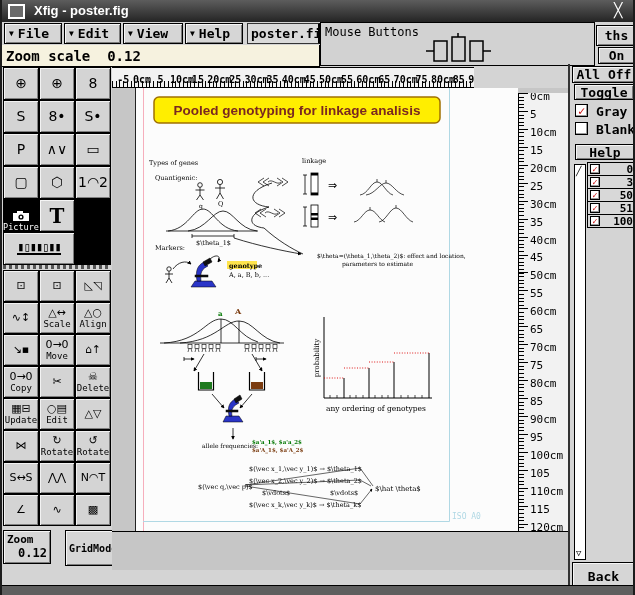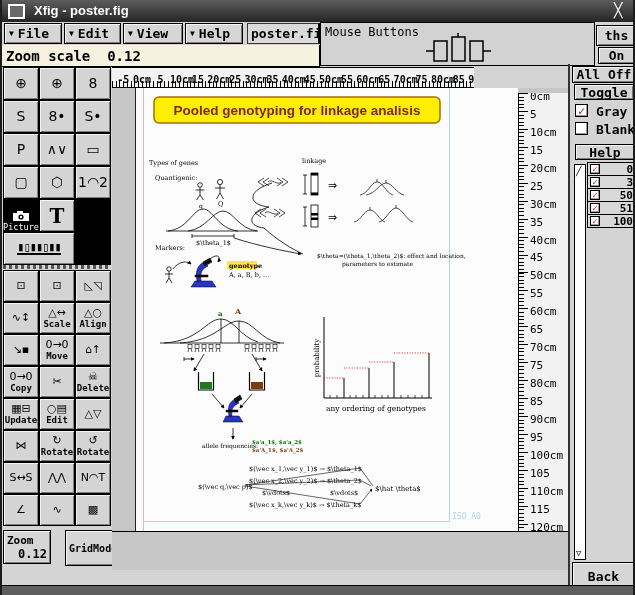--- a/index.html
+++ b/index.html
@@ -46,37 +46,37 @@
        background:repeating-linear-gradient(180deg,#000 0 1px,transparent 1px 3.59px);}
   .v-ticks-big{position:absolute;left:0;top:0;width:9px;height:100%;
        background:repeating-linear-gradient(180deg,#000 0 1px,transparent 1px 17.95px);}
   .v-labels{position:absolute;left:11px;top:-5px;}
   .v-labels span{display:block;height:17.95px;line-height:17.95px;font-size:11px;}
   
   .tool{width:36px;height:33px;background:#d4d4d4;border:1px solid #000;
        box-shadow:inset 1px 1px 0 #f2f2f2, inset -1px -1px 0 #808080;box-sizing:border-box;
        display:flex;flex-direction:column;align-items:center;justify-content:center;}
   .tool .glyph{font-family:"DejaVu Sans",sans-serif;font-size:14px;line-height:15px;}
-  .tool .lbl{font-size:9px;line-height:10px;font-weight:bold;}
+  .tool .lbl{font-size:9px;line-height:10px;font-weight:normal;}
   .tool .lbl:empty{display:none;}
   #draw-grid{left:1px;top:67px;display:grid;grid-template-columns:repeat(3,36px);}
   #edit-grid{left:1px;top:270px;display:grid;grid-template-columns:repeat(3,36px);}
   #edit-grid .tool{height:32px;}
   #edit-grid .glyph{font-size:11px;line-height:12px;}
   .black-cell{width:36px;height:33px;background:#000;border:1px solid #000;box-sizing:border-box;}
   .picture-btn{left:1px;top:199px;width:36px;height:43px;background:#000;color:#fff;
        display:flex;flex-direction:column;align-items:center;justify-content:center;border:1px solid #000;box-sizing:border-box;}
   .picture-btn .lbl{font-size:8.5px;color:#fff;}
   .text-btn{left:37px;top:199px;width:36px;height:33px;font-family:"DejaVu Serif",serif;font-size:20px;}
   .library-btn{left:1px;top:232px;width:72px;height:33px;flex-direction:column;}
   .library-btn .glyph{font-size:12px;line-height:10px;letter-spacing:-1px;}
   .shelf{width:44px;height:2px;background:#000;margin-top:1px;}
   .divider{left:1px;top:265px;width:108px;height:4px;background:repeating-linear-gradient(90deg,#555 0 3px,#d4d4d4 3px 6px);}
   .zoom-btn{left:1px;top:530px;width:48px;height:34px;flex-direction:column;align-items:flex-start;
-       padding:2px 3px;justify-content:center;font-size:11px;}
+       padding:2px 3px;justify-content:flex-start;font-size:11px;}
   .zoom-btn .val{align-self:flex-end;font-size:12px;}
   .grid-btn{left:63px;top:530px;width:66px;height:36px;justify-content:flex-start;gap:3px;padding-left:3px;font-size:10px;}
   .grid-btn .lines{display:flex;line-height:11px;}
   .none-box{border:1px solid #000;font-size:9px;padding:4px 2px;background:#d4d4d4;}
   
   .rp-btn{font-size:13px;}
   .chk{width:13px;height:13px;background:#fff;border:1px solid #000;box-shadow:inset -1px -1px 0 #999;
        display:flex;align-items:center;justify-content:center;box-sizing:border-box;}
   .chk .mark{color:#cc1111;font-size:12px;font-weight:bold;line-height:10px;}
   .chk-label{font-size:13px;font-weight:bold;}

